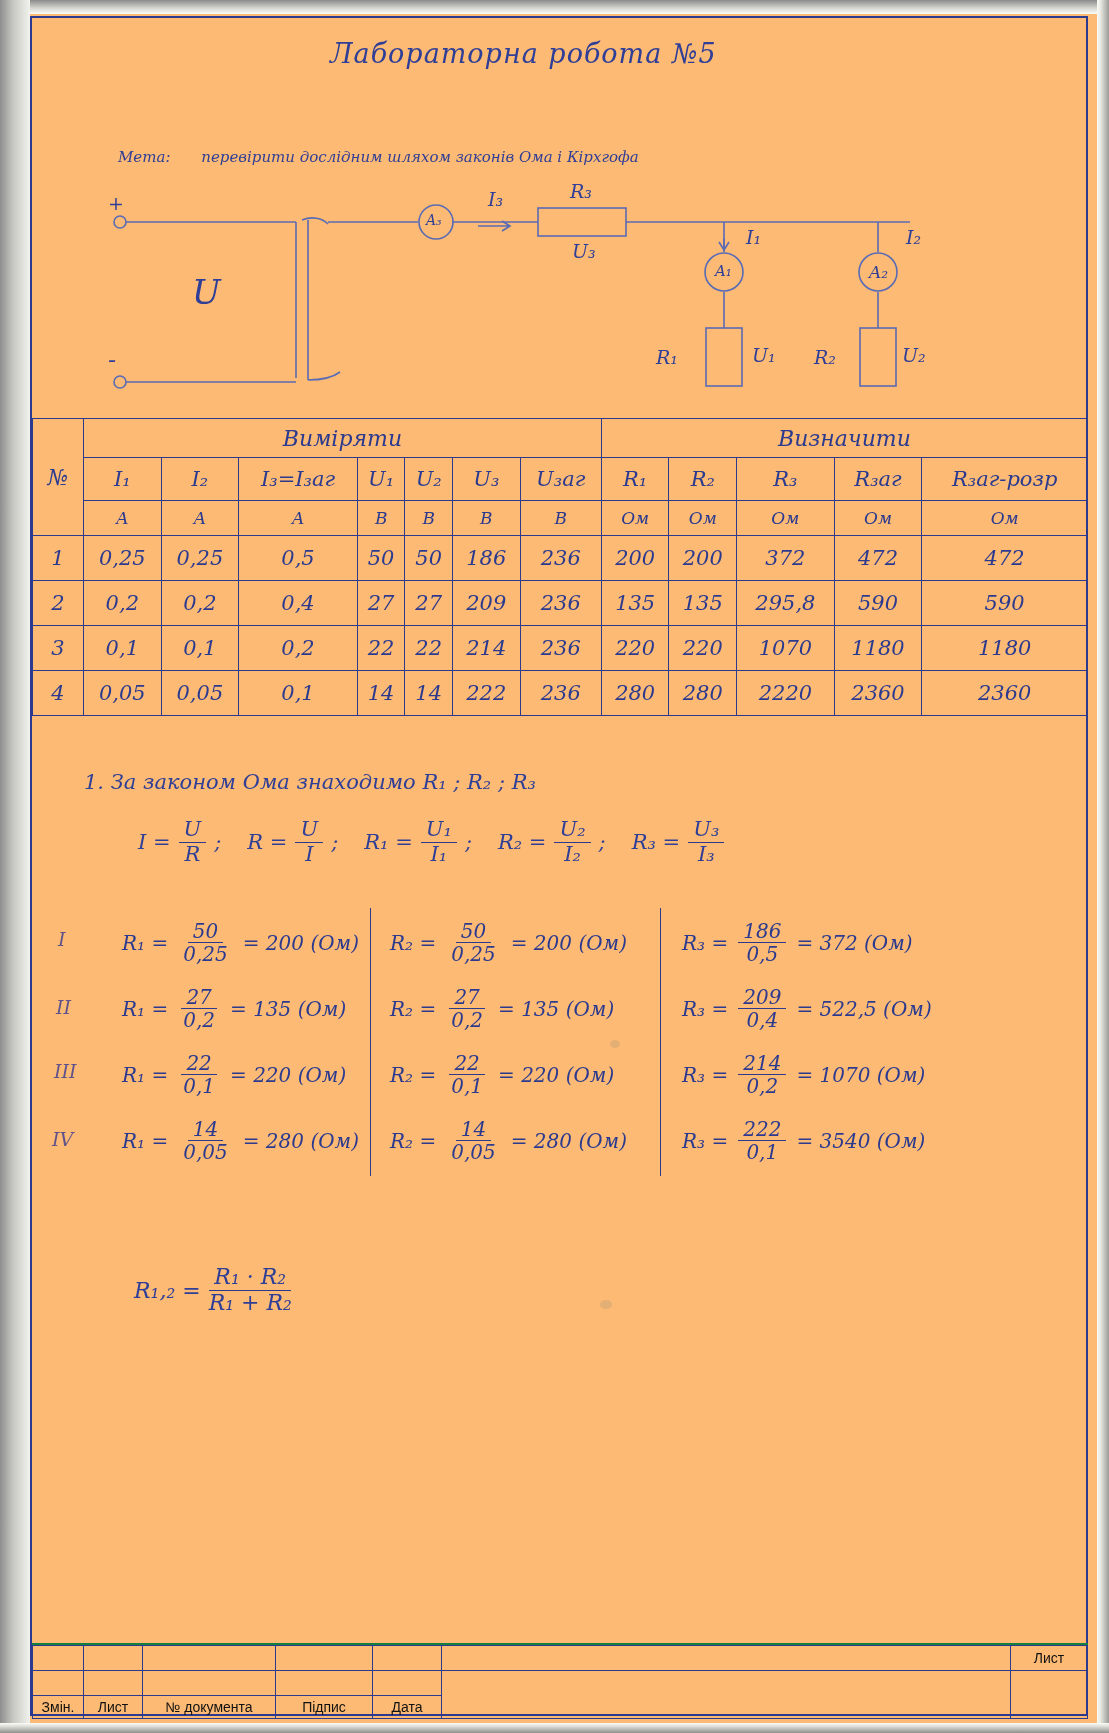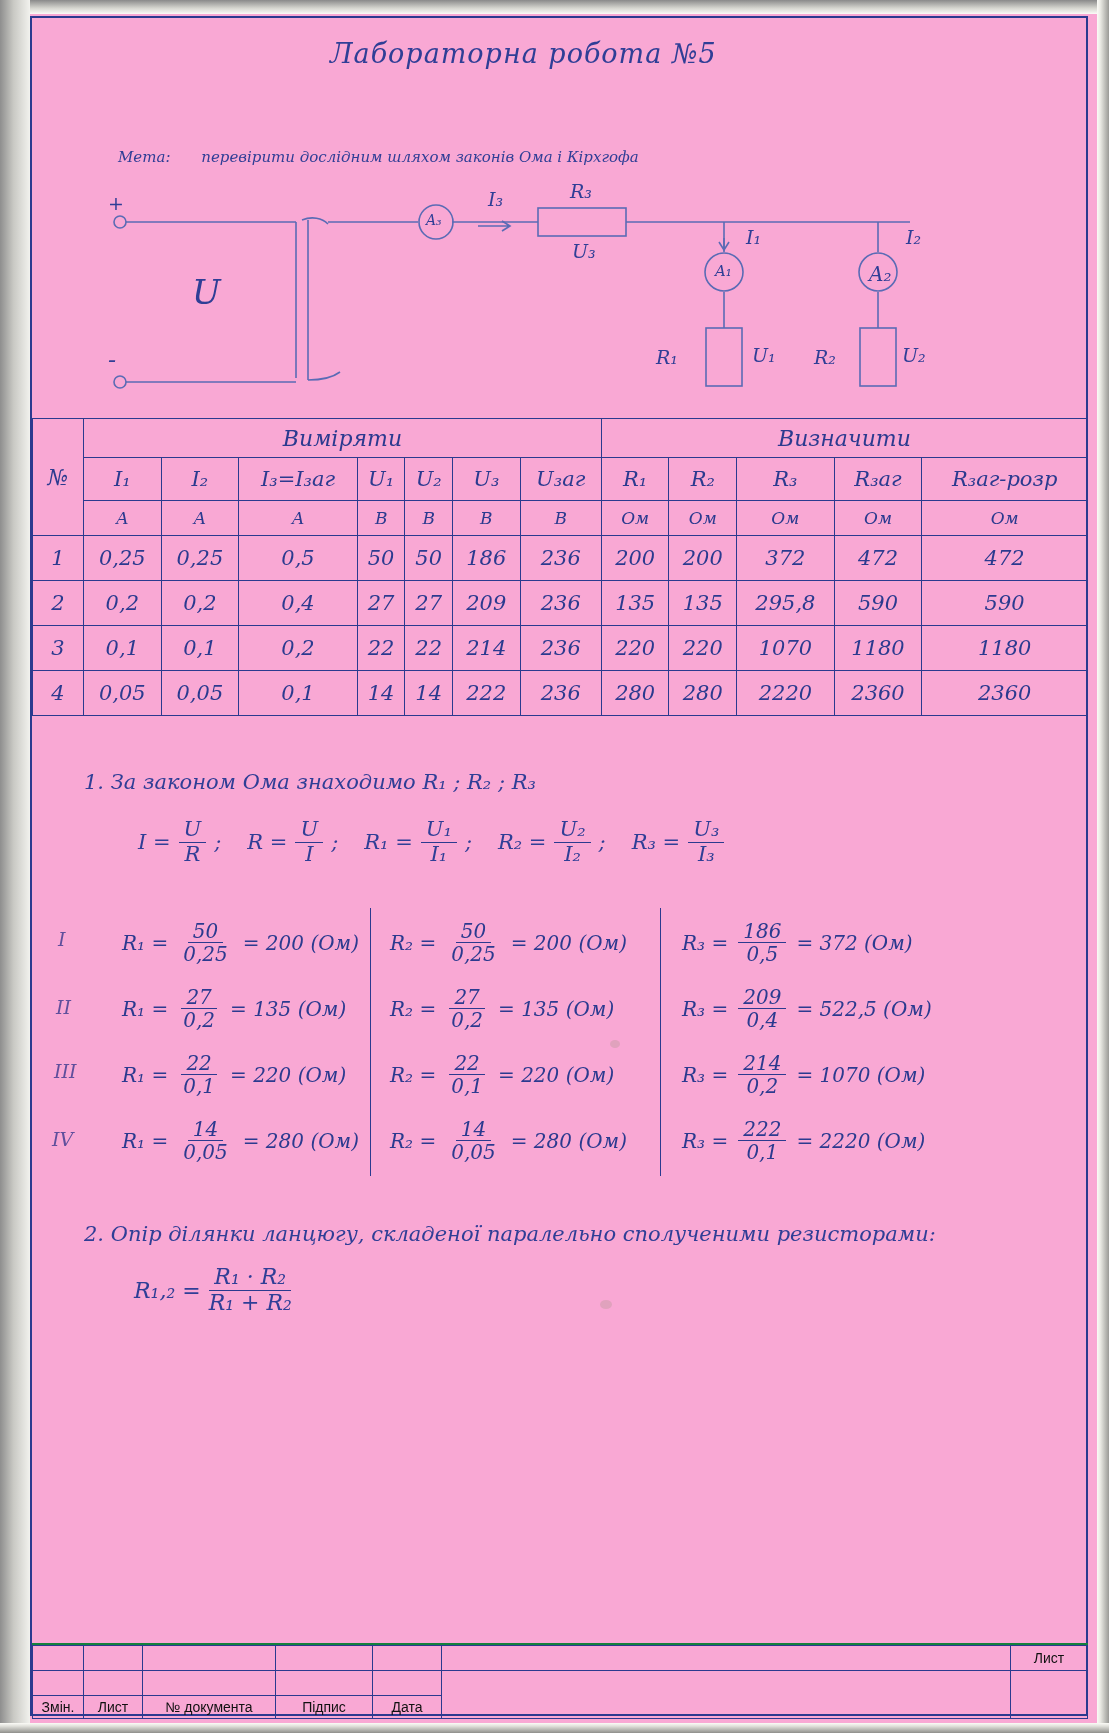--- a/index.html
+++ b/index.html
@@ -4,21 +4,21 @@
 <style>
   html, body {
     margin: 0;
     padding: 0;
     background: #6b6b6b;
   }
   .page {
     position: relative;
     width: 1109px;
     height: 1733px;
-    background: #f9a8d4;
+    background: #fdba74;
     overflow: hidden;
     font-family: "DejaVu Sans", sans-serif;
     color: #2b3a8f;
   }
   
   .paper-left-edge {
     position: absolute;
     left: 0; top: 0; width: 30px; height: 1733px;
     background: linear-gradient(90deg,#8e8e8e 0%, #c9c9c4 45%, #f2f2ee 100%);
   }
@@ -270,21 +270,21 @@
     <div class="clabel" style="left:68px; top:12px;">+</div>
     <div class="clabel" style="left:68px; top:166px; font-size:24px;">-</div>
     <div class="clabel big" style="left:152px; top:92px;">U</div>
     <div class="clabel" style="left:386px; top:32px; font-size:14px;">A₃</div>
     <div class="clabel" style="left:448px; top:8px;">I₃</div>
     <div class="clabel" style="left:530px; top:0px;">R₃</div>
     <div class="clabel" style="left:532px; top:60px;">U₃</div>
     <div class="clabel" style="left:706px; top:46px;">I₁</div>
     <div class="clabel" style="left:866px; top:46px;">I₂</div>
     <div class="clabel" style="left:675px; top:82px; font-size:15px;">A₁</div>
-    <div class="clabel" style="left:829px; top:82px; font-size:20px;">A₂</div>
+    <div class="clabel" style="left:829px; top:82px; font-size:17px;">A₂</div>
     <div class="clabel" style="left:616px; top:166px;">R₁</div>
     <div class="clabel" style="left:712px; top:164px;">U₁</div>
     <div class="clabel" style="left:774px; top:166px;">R₂</div>
     <div class="clabel" style="left:862px; top:164px;">U₂</div>
   </div>
 
   <div class="table-wrap">
     <table class="data">
       <tbody>
         <tr>
@@ -528,25 +528,24 @@
         <span class="den">0,05</span>
       </span>
       <span>= 280 (Ом)</span>
     </div>
     <div class="calcline" style="left:622px; top:218px;">
       <span>R₃ =</span>
       <span class="frac">
         <span class="num">222</span>
         <span class="den">0,1</span>
       </span>
-      <span>= 2220 (Ом)</span>
-    </div>
-  </div>
-
-  <div class="sec2-title hand">2. Опір ділянки ланцюгу, складеної паралельно сполученими резисторами:</div>
+      <span>= 3540 (Ом)</span>
+    </div>
+  </div>
+
   <div class="r12 hand">
     <span>R₁,₂ =</span>
     <span class="frac" style="font-size:22px;">
       <span class="num">R₁ · R₂</span>
       <span class="den">R₁ + R₂</span>
     </span>
   </div>
 
   <div class="stamp">
     <table>

